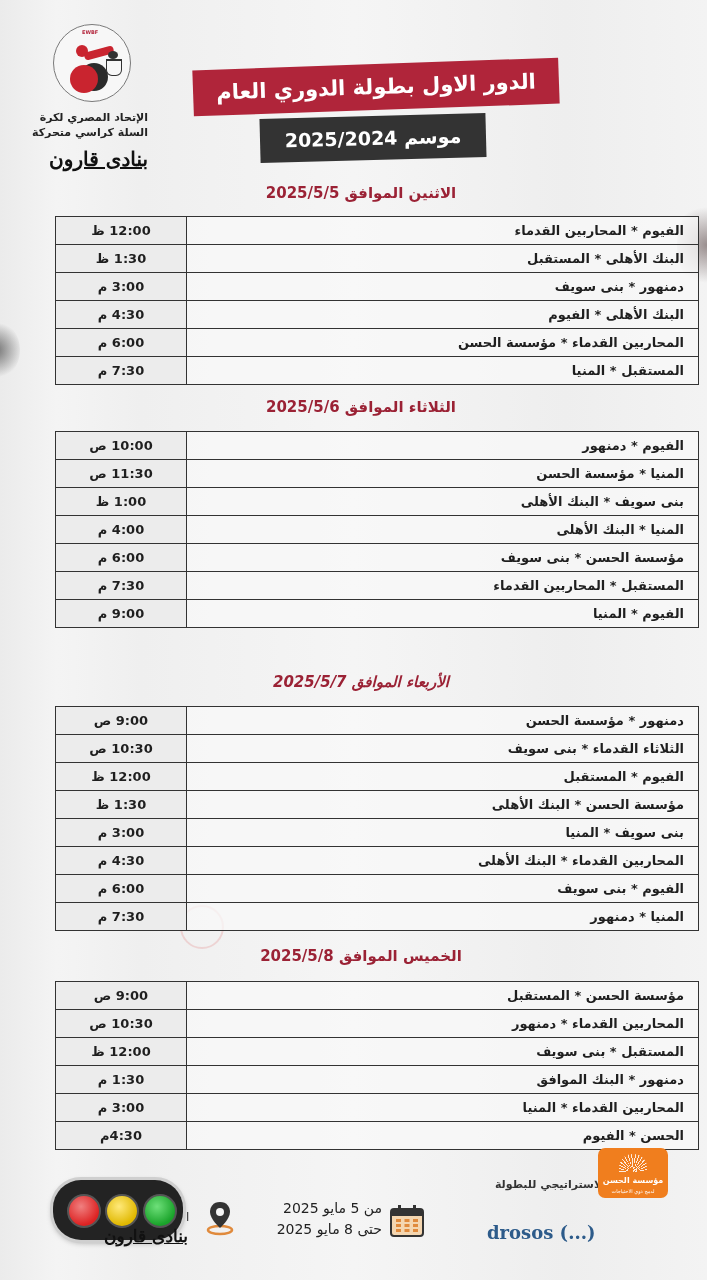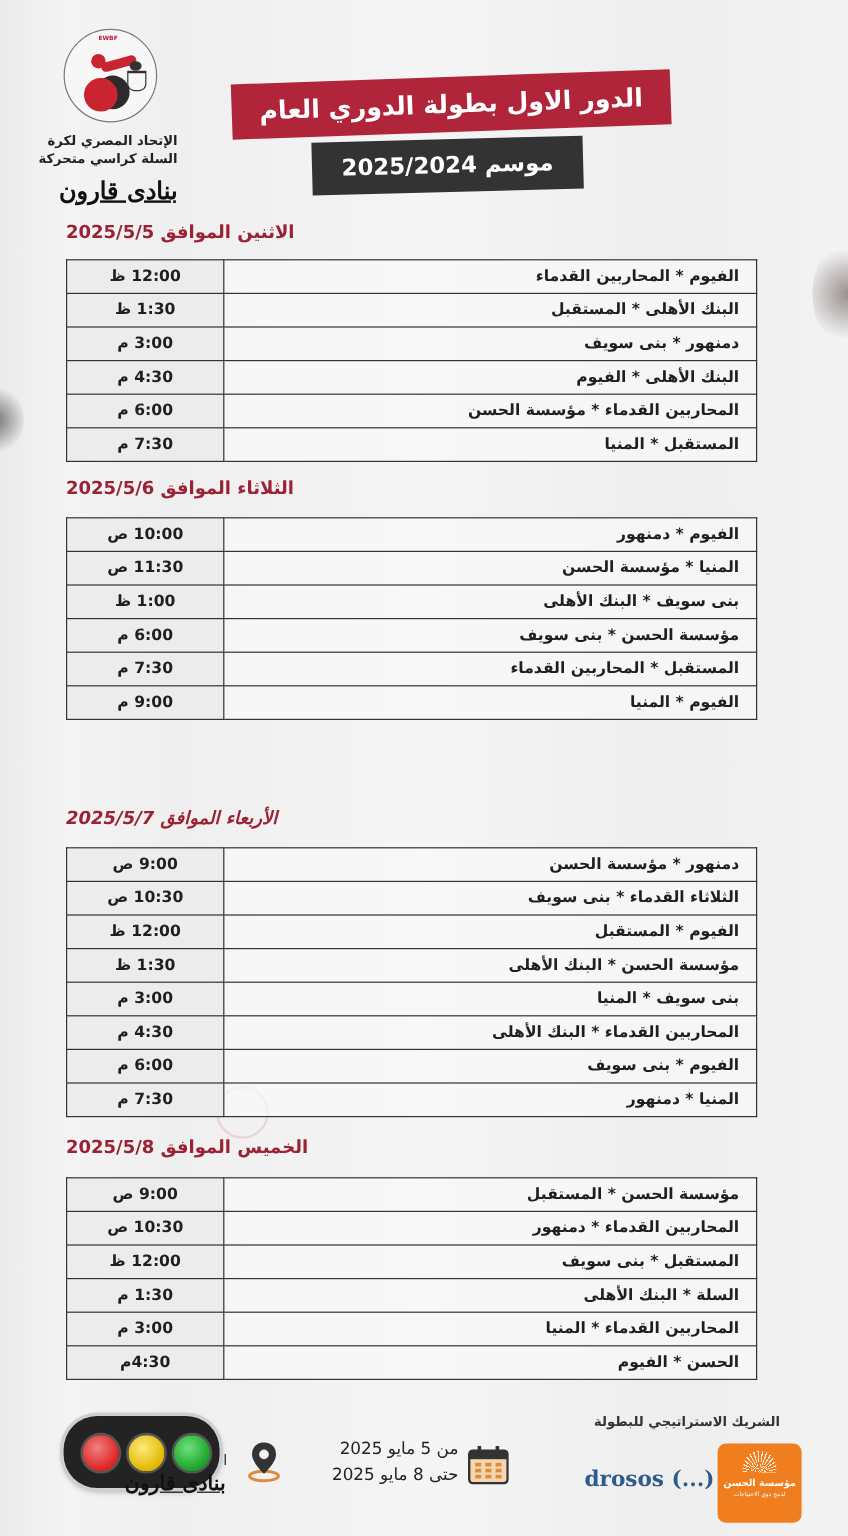--- a/index.html
+++ b/index.html
@@ -31,33 +31,33 @@
   .club-name { position:absolute; left:22px; top:147px; width:126px; text-align:right; direction:rtl;
     font-family:"DejaVu Serif", serif; font-size:20px; font-weight:bold; color:#111; text-decoration:underline; }
 
   
   .banner-red { position:absolute; left:193px; top:64px; width:366px; height:46px; background:#b0253a;
     transform:rotate(-2deg); color:#fff; font-weight:bold; font-size:21px; direction:rtl; text-align:center; line-height:46px; }
   .banner-dark { position:absolute; left:260px; top:116px; width:226px; height:44px; background:#333333;
     transform:rotate(-1.5deg); color:#fff; font-weight:bold; font-size:19px; direction:rtl; text-align:center; line-height:44px; }
 
   
-  .day-title { position:absolute; left:55px; width:612px; text-align:left; direction:rtl;
+  .day-title { position:absolute; left:55px; width:612px; text-align:center; direction:rtl;
     color:#9b2235; font-weight:bold; font-size:15px; }
-  .sched { position:absolute; left:55px; width:576px; border-collapse:collapse; border:1.5px solid #333;padding-left:20px; }
+  .sched { position:absolute; left:55px; width:644px; border-collapse:collapse; border:1.5px solid #333;padding-left:20px; }
   .sched td { border:1px solid #333; height:27px; padding:0; font-size:13px; font-weight:bold; color:#1f1f1f; }
   .sched td.time { width:130px; text-align:center; direction:rtl; background:#ececec; }
   .sched td.match { text-align:right; direction:rtl; padding-right:14px; background:rgba(248,248,248,0.75); }
 
   
   .partner-label { position:absolute; left:484px; top:1178px; width:166px; text-align:right; direction:rtl;
     font-size:11px; font-weight:bold; color:#333; }
   .drosos { position:absolute; left:477px; top:1222px; font-family:"DejaVu Serif", serif; font-weight:bold;
     font-size:18px; color:#2d5b8a;margin-left:10px; }
-  .alhassan { position:absolute; left:598px; top:1203px; width:70px; height:66px; background:#f07e1e; border-radius:7px; }
+  .alhassan { position:absolute; left:598px; top:1148px; width:70px; height:50px; background:#f07e1e; border-radius:7px; }
   .alhassan .sun { position:absolute; left:21px; top:6px; width:28px; height:18px; border-radius:28px 28px 0 0;
     background: repeating-conic-gradient(from 270deg at 50% 100%, rgba(255,255,255,0.85) 0deg 4deg, transparent 4deg 12deg); }
   .alhassan .org-name { position:absolute; left:0; top:28px; width:70px; text-align:center; color:#fff; font-size:8px; font-weight:bold; direction:rtl; }
   .alhassan .org-sub { position:absolute; left:0; top:40px; width:70px; text-align:center; color:#fff; font-size:5px; direction:rtl; }
 
   .cal-icon { position:absolute; left:390px; top:1205px; width:34px; height:32px; }
   .date-from { position:absolute; left:252px; top:1200px; width:130px; text-align:right; direction:rtl; font-size:14px; color:#222; }
   .date-to { position:absolute; left:252px; top:1221px; width:130px; text-align:right; direction:rtl; font-size:14px; color:#222; }
   .pin-icon { position:absolute; left:206px; top:1200px; width:28px; height:36px; }
   .traffic { position:absolute; left:53px; top:1180px; width:130px; height:60px; border-radius:28px;
@@ -134,20 +134,24 @@
       </tr>
   <tr>
         <td class="time">11:30 ص</td>
         <td class="match">المنيا * مؤسسة الحسن</td>
       </tr>
   <tr>
         <td class="time">1:00 ظ</td>
         <td class="match">بنى سويف * البنك الأهلى</td>
       </tr>
   <tr>
+        <td class="time">4:00 م</td>
+        <td class="match">المنيا * البنك الأهلى</td>
+      </tr>
+  <tr>
         <td class="time">6:00 م</td>
         <td class="match">مؤسسة الحسن * بنى سويف</td>
       </tr>
   <tr>
         <td class="time">7:30 م</td>
         <td class="match">المستقبل * المحاربين القدماء</td>
       </tr>
   <tr>
         <td class="time">9:00 م</td>
         <td class="match">الفيوم * المنيا</td>
@@ -203,21 +207,21 @@
   <tr>
         <td class="time">10:30 ص</td>
         <td class="match">المحاربين القدماء * دمنهور</td>
       </tr>
   <tr>
         <td class="time">12:00 ظ</td>
         <td class="match">المستقبل * بنى سويف</td>
       </tr>
   <tr>
         <td class="time">1:30 م</td>
-        <td class="match">السلة * البنك الأهلى</td>
+        <td class="match">دمنهور * البنك الموافق</td>
       </tr>
   <tr>
         <td class="time">3:00 م</td>
         <td class="match">المحاربين القدماء * المنيا</td>
       </tr>
   <tr>
         <td class="time">4:30م</td>
         <td class="match">الحسن * الفيوم</td>
       </tr>
 </tbody>

